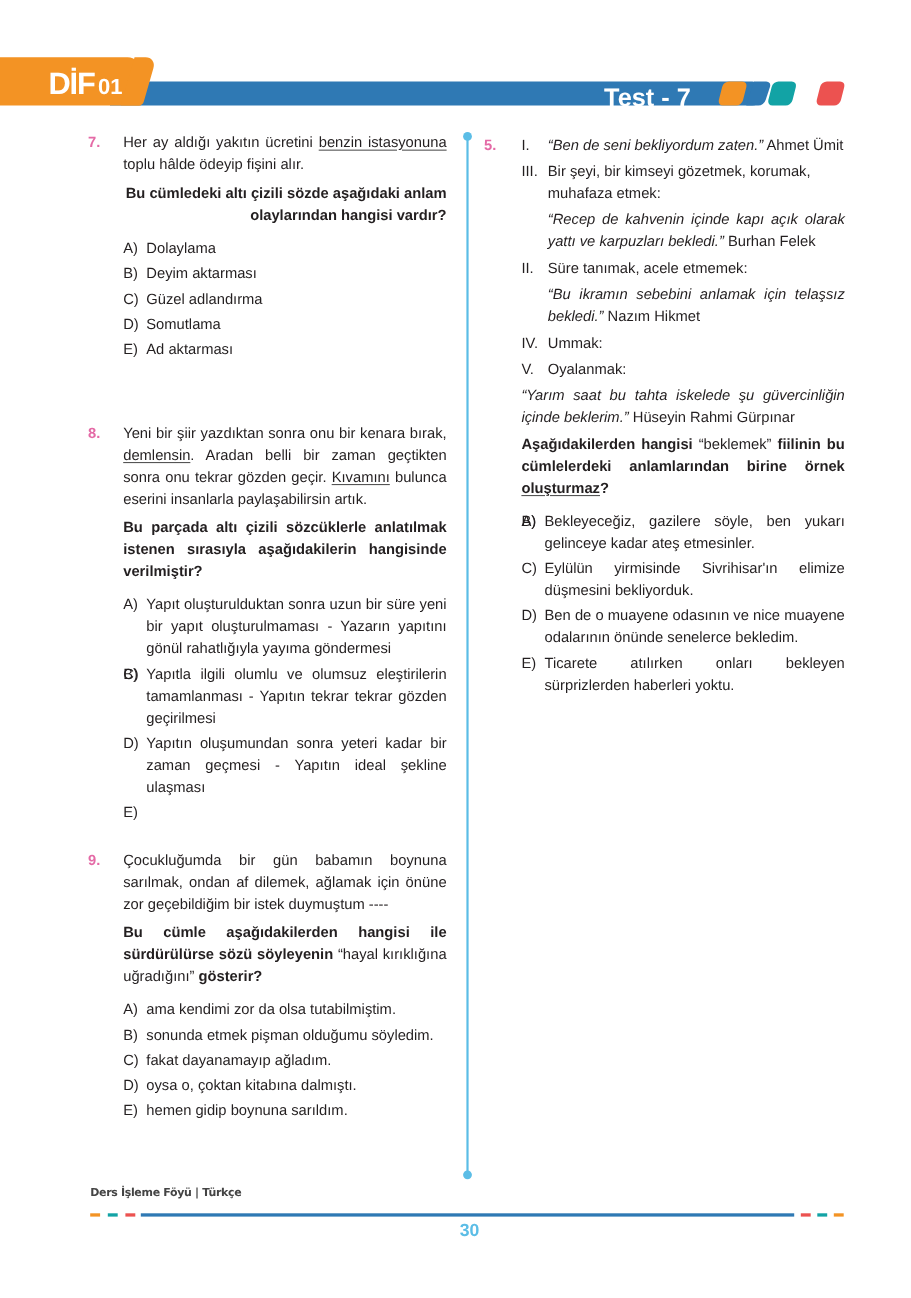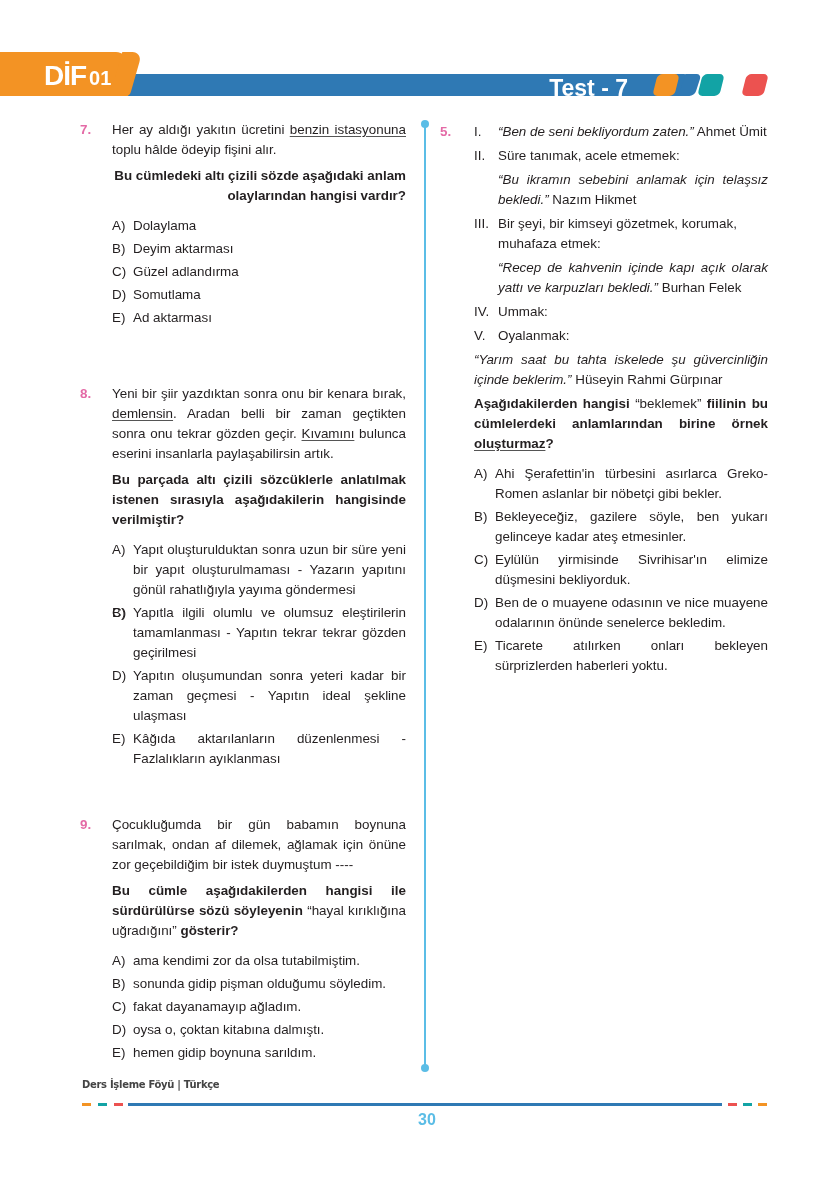--- a/index.html
+++ b/index.html
@@ -84,69 +84,69 @@
 
   <div class="q" style="margin-top:56px;">
     <span class="qnum">8.</span>
     <p class="p"><span>Yeni bir şiir yazdıktan sonra onu bir kenara bırak, </span><span class="u">demlensin</span><span>. Aradan belli bir zaman geçtikten sonra onu tekrar gözden geçir. </span><span class="u">Kıvamını</span><span> bulunca eserini insanlarla paylaşabilirsin artık.</span></p>
     <p class="p bold">Bu parçada altı çizili sözcüklerle anlatılmak istenen sırasıyla aşağıdakilerin hangisinde verilmiştir?</p>
     <div class="opts">
       <div class="opt"><span class="ol">A)</span><span>Yapıt oluşturulduktan sonra uzun bir süre yeni bir yapıt oluşturulmaması - Yazarın yapıtını gönül rahatlığıyla yayıma göndermesi</span></div>
       <div class="opt"><span class="ol">B)</span></div>
       <div class="opt"><span class="ol">C)</span><span>Yapıtla ilgili olumlu ve olumsuz eleştirilerin tamamlanması - Yapıtın tekrar tekrar gözden geçirilmesi</span></div>
       <div class="opt"><span class="ol">D)</span><span>Yapıtın oluşumundan sonra yeteri kadar bir zaman geçmesi - Yapıtın ideal şekline ulaşması</span></div>
-      <div class="opt"><span class="ol">E)</span><span>Kâğıda aktarılanların düzenlenmesi - Fazlalıkların ayıklanması</span></div>
+      <div class="opt"><span class="ol">E)</span></div>
     </div>
   </div>
 
   <div class="q" style="margin-top:46px;">
     <span class="qnum">9.</span>
     <p class="p">Çocukluğumda bir gün babamın boynuna sarılmak, ondan af dilemek, ağlamak için önüne zor geçebildiğim bir istek duymuştum ----</p>
     <p class="p"><span class="bold">Bu cümle aşağıdakilerden hangisi ile sürdürülürse sözü söyleyenin</span><span> “hayal kırıklığına uğradığını” </span><span class="bold">gösterir?</span></p>
     <div class="opts">
       <div class="opt"><span class="ol">A)</span><span>ama kendimi zor da olsa tutabilmiştim.</span></div>
-      <div class="opt"><span class="ol">B)</span><span>sonunda gidip pişman olduğumu söyledim.</span></div>
+      <div class="opt"><span class="ol">B)</span><span>sonunda etmek pişman olduğumu söyledim.</span></div>
       <div class="opt"><span class="ol">C)</span><span>fakat dayanamayıp ağladım.</span></div>
       <div class="opt"><span class="ol">D)</span><span>oysa o, çoktan kitabına dalmıştı.</span></div>
       <div class="opt"><span class="ol">E)</span><span>hemen gidip boynuna sarıldım.</span></div>
     </div>
   </div>
 </div>
 
 <div class="col right">
   <div class="q" style="padding-left:34px; margin-top:2px;">
     <span class="qnum">5.</span>
 
     <div class="item">
       <span class="roman">I.</span>
       <div class="quote"><i>“Ben de seni bekliyordum zaten.”</i><span> Ahmet Ümit</span></div>
     </div>
     <div class="item">
+      <span class="roman">III.</span>
+      <div>Bir şeyi, bir kimseyi gözetmek, korumak, muhafaza etmek:</div>
+      <div class="quote"><i>“Recep de kahvenin içinde kapı açık olarak yattı ve karpuzları bekledi.”</i><span> Burhan Felek</span></div>
+    </div>
+    <div class="item">
       <span class="roman">II.</span>
       <div>Süre tanımak, acele etmemek:</div>
       <div class="quote"><i>“Bu ikramın sebebini anlamak için telaşsız bekledi.”</i><span> Nazım Hikmet</span></div>
-    </div>
-    <div class="item">
-      <span class="roman">III.</span>
-      <div>Bir şeyi, bir kimseyi gözetmek, korumak, muhafaza etmek:</div>
-      <div class="quote"><i>“Recep de kahvenin içinde kapı açık olarak yattı ve karpuzları bekledi.”</i><span> Burhan Felek</span></div>
     </div>
     <div class="item">
       <span class="roman">IV.</span>
       <div>Ummak:</div>
     </div>
     <div class="item" style="padding-left:0;">
       <div style="padding-left:24px; position:relative;"><span class="roman">V.</span><span>Oyalanmak:</span></div>
       <div class="quote"><i>“Yarım saat bu tahta iskelede şu güvercinliğin içinde beklerim.”</i><span> Hüseyin Rahmi Gürpınar</span></div>
     </div>
 
     <p class="p" style="margin-top:4px;"><span class="bold">Aşağıdakilerden hangisi</span><span> “beklemek” </span><span class="bold"> fiilinin bu cümlelerdeki anlamlarından birine örnek </span><span class="bold u">oluşturmaz</span><span class="bold">?</span></p>
 
     <div class="opts">
-      <div class="opt"><span class="ol">A)</span><span>Ahi Şerafettin'in türbesini asırlarca Greko-Romen aslanlar bir nöbetçi gibi bekler.</span></div>
+      <div class="opt"><span class="ol">A)</span></div>
       <div class="opt"><span class="ol">B)</span><span>Bekleyeceğiz, gazilere söyle, ben yukarı gelinceye kadar ateş etmesinler.</span></div>
       <div class="opt"><span class="ol">C)</span><span>Eylülün yirmisinde Sivrihisar'ın elimize düşmesini bekliyorduk.</span></div>
       <div class="opt"><span class="ol">D)</span><span>Ben de o muayene odasının ve nice muayene odalarının önünde senelerce bekledim.</span></div>
       <div class="opt"><span class="ol">E)</span><span>Ticarete atılırken onları bekleyen sürprizlerden haberleri yoktu.</span></div>
     </div>
   </div>
 </div>
 
 <div class="dash" style="left:82px; background:#f39324;"></div>
 <div class="dash" style="left:98px; background:#12a3a5;"></div>

